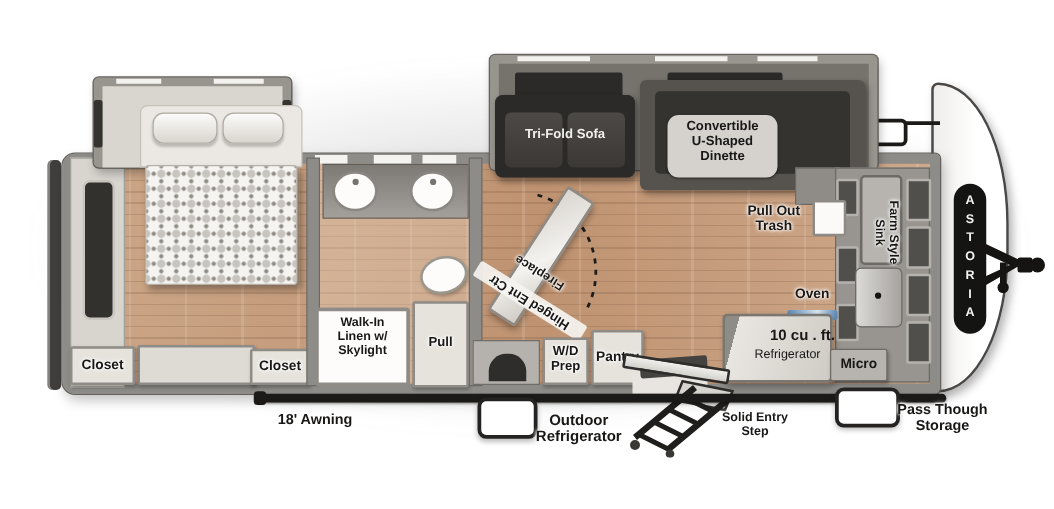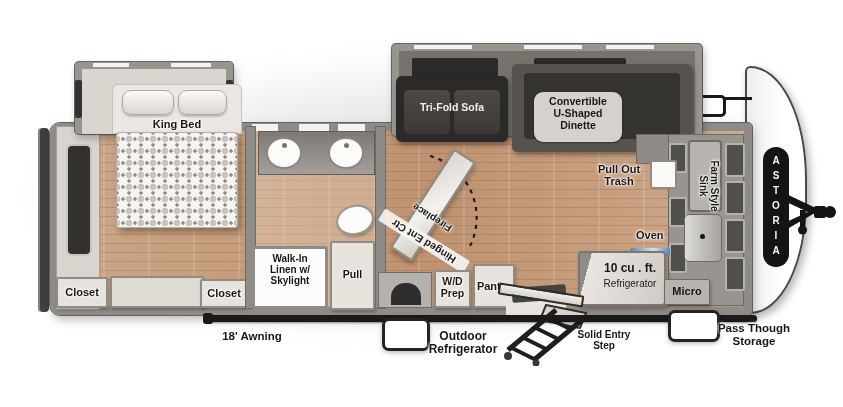--- a/index.html
+++ b/index.html
@@ -82,21 +82,20 @@
     <div class="abs darkwin" style="left:258px;top:24px;width:28px;height:48px;"></div>
   </div>
 
   <div class="abs" style="left:252px;top:124px;width:26px;height:7px;background:#f4f3f0;"></div>
   <div class="abs" style="left:299px;top:124px;width:30px;height:7px;background:#f4f3f0;"></div>
   <div class="abs" style="left:338px;top:124px;width:27px;height:7px;background:#f4f3f0;"></div>
 
   <div class="abs" style="left:112px;top:84px;width:130px;height:50px;background:#ebe8e3;border:1px solid #c6c2bb;border-radius:6px 6px 0 0;"></div>
   <div class="pillow" style="left:122px;top:90px;width:50px;height:23px;"></div>
   <div class="pillow" style="left:178px;top:90px;width:47px;height:23px;"></div>
-  <div class="lbl" style="left:112px;top:118px;width:130px;">King Bed</div>
   <div class="abs mattress" style="left:116px;top:132px;width:122px;height:96px;"></div>
 
   <div class="abs litebox" style="left:110px;top:276px;width:94px;height:32px;background:#dedbd5;"></div>
   <div class="abs litebox" style="left:56px;top:277px;width:52px;height:31px;">
     <div class="lbl" style="left:0;top:7px;width:100%;">Closet</div>
   </div>
   <div class="abs litebox" style="left:200px;top:279px;width:48px;height:29px;">
     <div class="lbl" style="left:0;top:6px;width:100%;">Closet</div>
   </div>
 
@@ -171,21 +170,21 @@
               border:1px solid #6e6b67;border-radius:5px;"></div>
   <div class="abs" style="left:700px;top:234px;width:5px;height:5px;background:#141413;border-radius:50%;"></div>
   <div class="lbl" style="left:600px;top:229px;width:60px;padding-left:36px;">Oven</div>
 
   <div class="abs" style="left:630px;top:248px;width:40px;height:8px;border-radius:2px;
               background:linear-gradient(90deg,#5b87b5,#d9e5ef 60%,#5b87b5);"></div>
 
   <div class="abs" style="left:578px;top:251px;width:88px;height:55px;
               background:linear-gradient(105deg,#8f8c88 0 12%,#e9e6e1 12%,#cfccc6);
               border:2px solid #7a7773;border-radius:4px;box-shadow:2px 3px 5px rgba(0,0,0,.3);">
-    <div class="lbl" style="left:12px;top:9px;width:76px;font-size:12px;text-shadow:none;">10 cu . ft.</div>
+    <div class="lbl" style="left:12px;top:9px;width:76px;font-size:12px;text-shadow:none;text-align:right;">10 cu . ft.</div>
     <div class="lbl" style="left:12px;top:25px;width:76px;font-size:10px;font-weight:normal;text-shadow:none;">Refrigerator</div>
   </div>
 
   <div class="abs" style="left:664px;top:279px;width:46px;height:26px;background:#b7b4af;border:1px solid #6e6b67;border-radius:2px;
               box-shadow:1px 2px 3px rgba(0,0,0,.3);">
     <div class="lbl" style="left:0;top:5px;width:100%;text-shadow:none;">Micro</div>
   </div>
 
   <div class="abs litebox" style="left:434px;top:270px;width:37px;height:38px;">
     <div class="lbl" style="left:0;top:4px;width:100%;font-size:10.5px;">W/D

